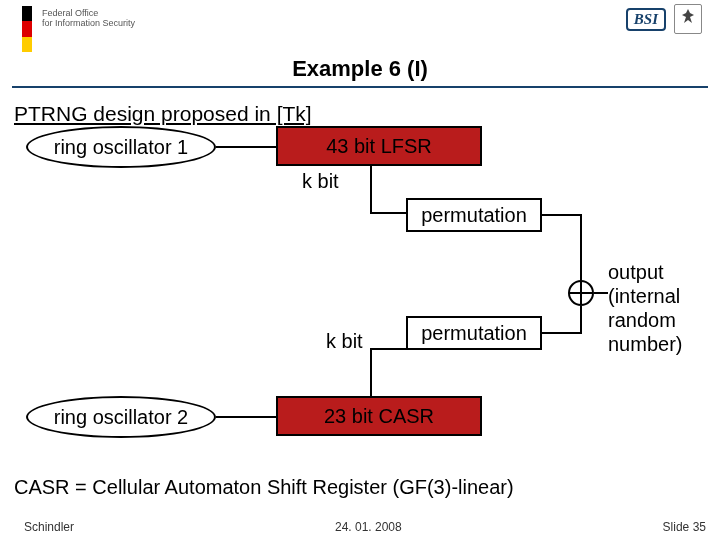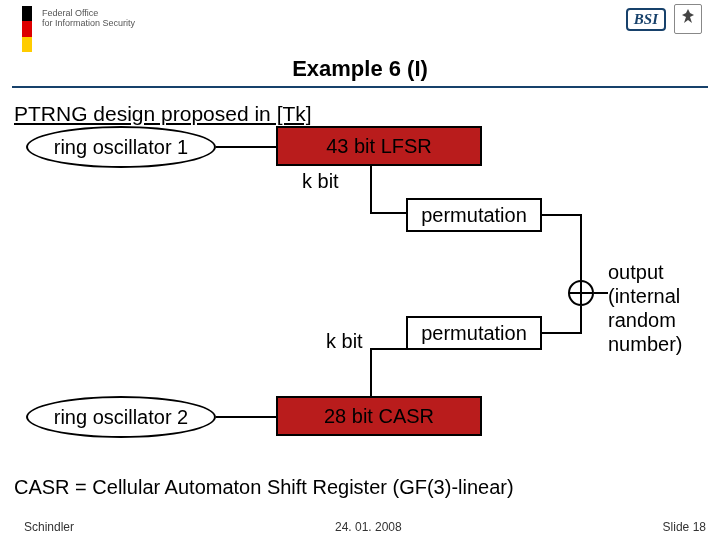--- a/index.html
+++ b/index.html
@@ -206,21 +206,21 @@
     <div>number)</div>
   </div>
   <div class="line" style="left:594px; top:184px; width:14px; height:2px;"></div>
 
   <div class="osc" style="left:26px; top:288px;">
     <span>ring oscillator 2</span>
   </div>
   <div class="line" style="left:216px; top:308px; width:60px; height:2px;"></div>
 
   <div class="block" style="left:276px; top:288px; width:206px; height:40px;">
-    <span>28 bit CASR</span>
+    <span>23 bit CASR</span>
   </div>
 
   <div class="label" style="left:326px; top:222px;">k bit</div>
 
   <div class="line" style="left:370px; top:240px; width:2px; height:48px;"></div>
   <div class="line" style="left:370px; top:240px; width:36px; height:2px;"></div>
 
   <div class="block" style="left:406px; top:208px; width:136px; height:34px; background:#fff;">
     <span>permutation</span>
   </div>
@@ -228,14 +228,14 @@
   <div class="line" style="left:542px; top:224px; width:40px; height:2px;"></div>
   <div class="line" style="left:580px; top:198px; width:2px; height:28px;"></div>
 
 </div>
 
 <div class="footnote">CASR = Cellular Automaton Shift Register (GF(3)-linear)</div>
 
 <div class="footer">
   <span>Schindler</span>
   <span>24. 01. 2008</span>
-  <span>Slide 18</span>
+  <span>Slide 35</span>
 </div>
 
 </body></html>

